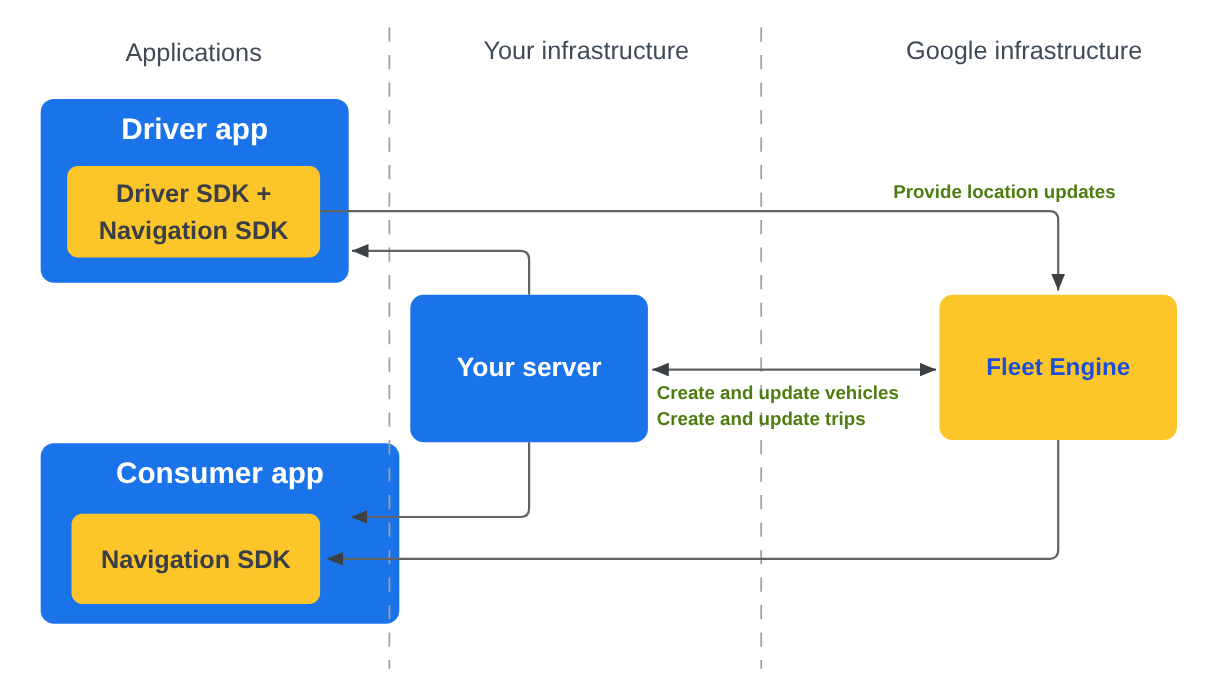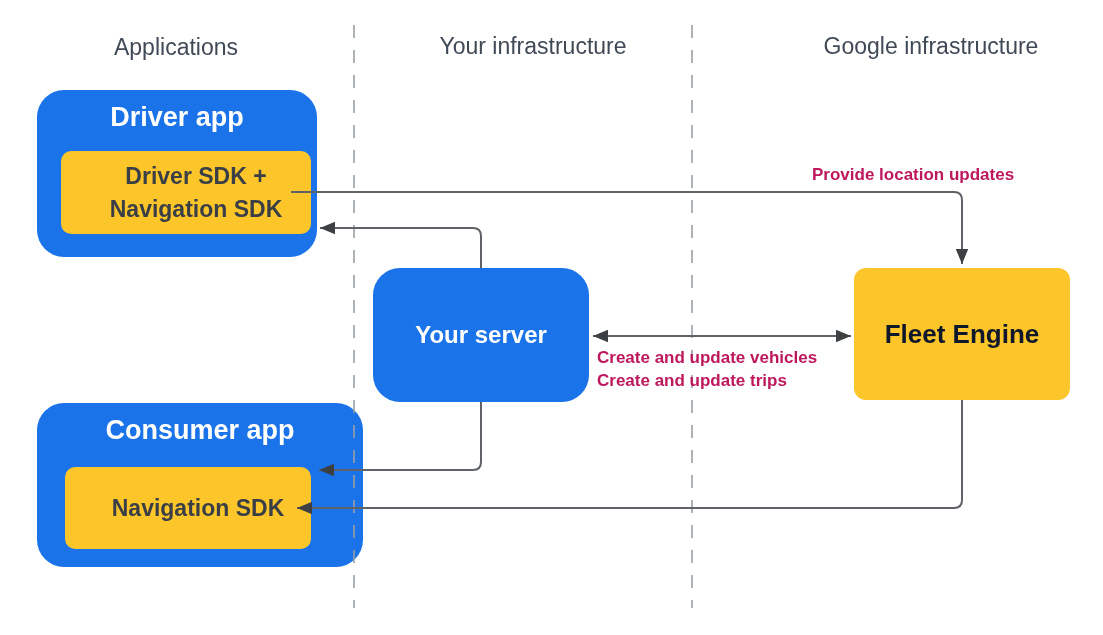--- a/index.html
+++ b/index.html
@@ -5,37 +5,37 @@
   html,body { margin:0; padding:0; background:#ffffff; }
   .canvas {
     position:relative; width:1103px; height:635px; background:#ffffff;
     font-family:"Liberation Sans", sans-serif; overflow:hidden;
   }
   .col-header {
     position:absolute; font-size:23px; font-weight:400; color:#404a57;
     text-align:center; white-space:nowrap;
   }
   .node { position:absolute; border-radius:12px; }
-  .node.blue   { background:#1a73e8;border-radius:27px; }
+  .node.blue   { background:#1a73e8; }
   .node.yellow { background:#fcc62b; }
   .fill { display:flex; align-items:center; justify-content:center; }
   .node-title { text-align:center; font-weight:bold; white-space:nowrap; }
   .app-title  { font-size:27px; color:#ffffff; margin-top:12px; }
   .server-title { font-size:24px; color:#ffffff; }
-  .fleet-title  { font-size:26px; color:#0f172a; }
+  .fleet-title  { font-size:22px; color:#1d4ed8; }
   .subnode {
     position:absolute; background:#fcc62b; border-radius:10px;
     display:flex; flex-direction:column; align-items:center; justify-content:center;
-    font-weight:bold; font-size:23px; line-height:33px; color:#3a3f46; text-align:center;padding-left:20px;
+    font-weight:bold; font-size:23px; line-height:33px; color:#3a3f46; text-align:center;
   }
   svg.overlay { position:absolute; left:0; top:0; pointer-events:none; }
   .edge { fill:none; stroke:#5f6368; stroke-width:2; }
   .divider { stroke:#9aa0a6; stroke-width:1.6; }
   .edge-label {
-    position:absolute; font-size:17px; font-weight:bold; color:#be185d;
+    position:absolute; font-size:17px; font-weight:bold; color:#4d7c0f;
     white-space:nowrap;
   }
 </style>
 </head>
 <body>
 
 <div class="canvas">
 
   <div class="col-header" style="left:76px; top:34px; width:200px;">Applications</div>
   <div class="col-header" style="left:413px; top:33px; width:240px;">Your infrastructure</div>

